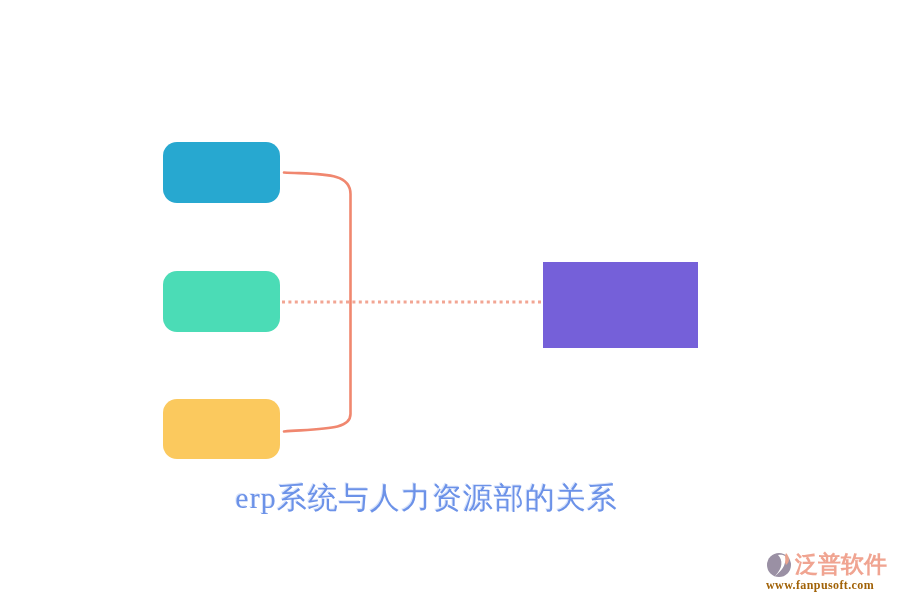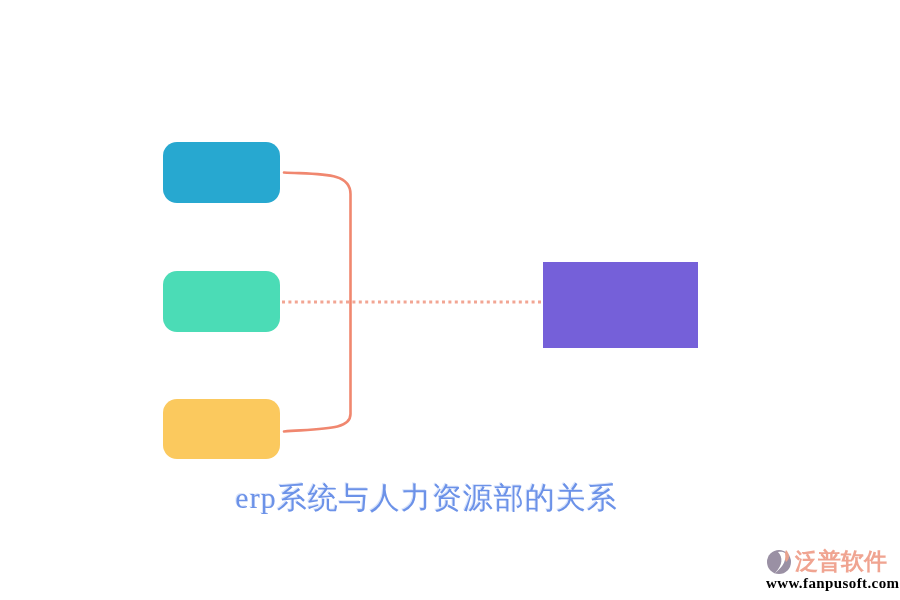--- a/index.html
+++ b/index.html
@@ -83,23 +83,23 @@
     font-weight: bold;
     font-size: 23px;
     line-height: 1;
     color: #F0A491;
     white-space: nowrap;
     margin-left: 2px;
   }
   .watermark-url {
     font-family: "Liberation Serif", "DejaVu Serif", serif;
     font-weight: bold;
-    font-size: 15px;
+    font-size: 12px;
     line-height: 1;
-    color: #000000;
+    color: #a16207;
     letter-spacing: 0.4px;
     margin-top: 1px;
     white-space: nowrap;
   }
 </style>
 </head>
 <body>
 
 <div class="canvas">
 

